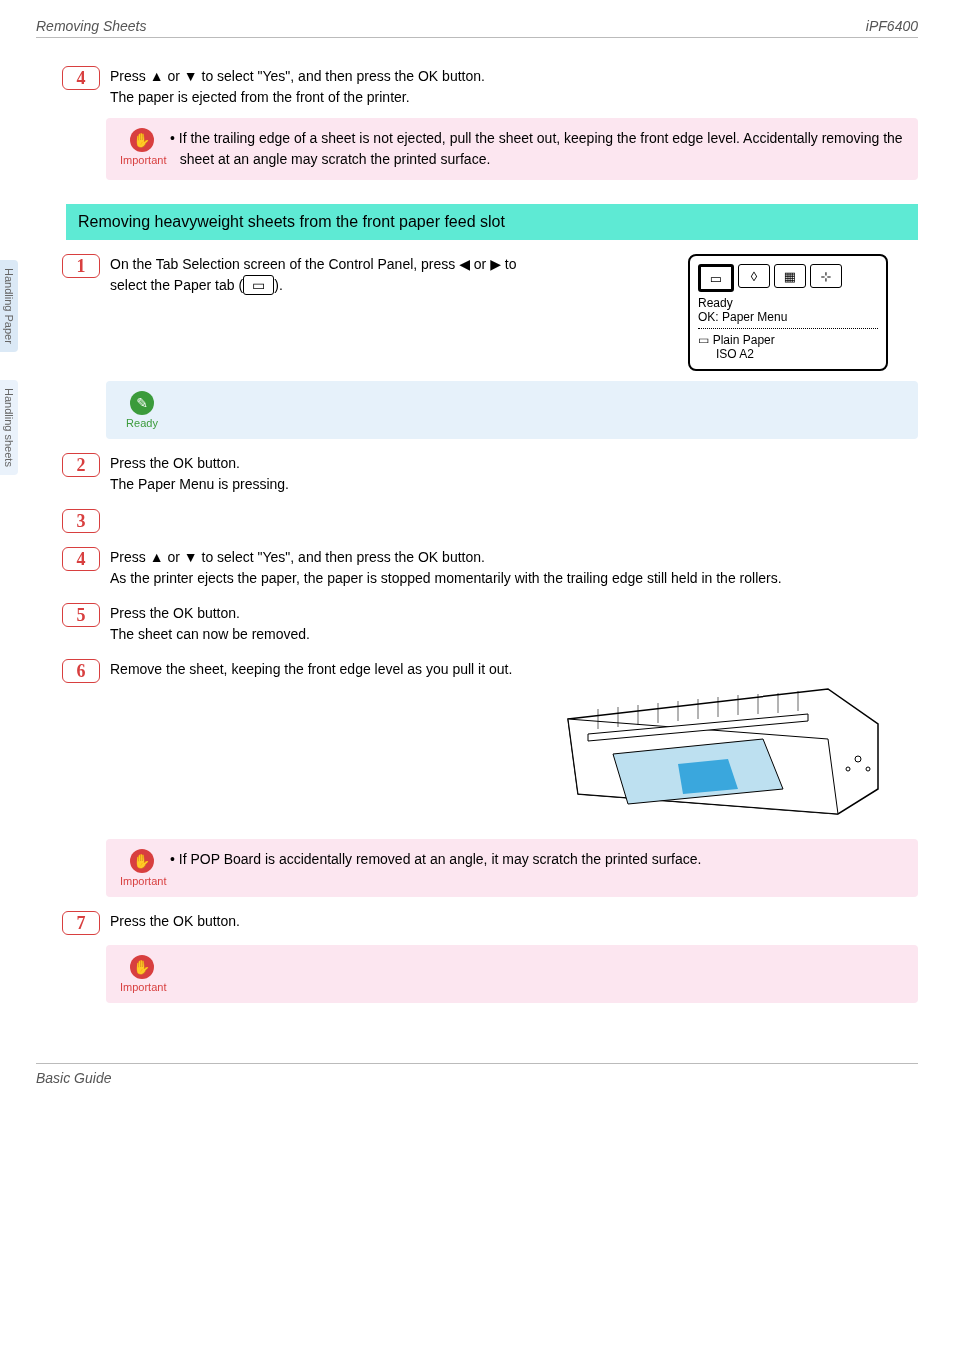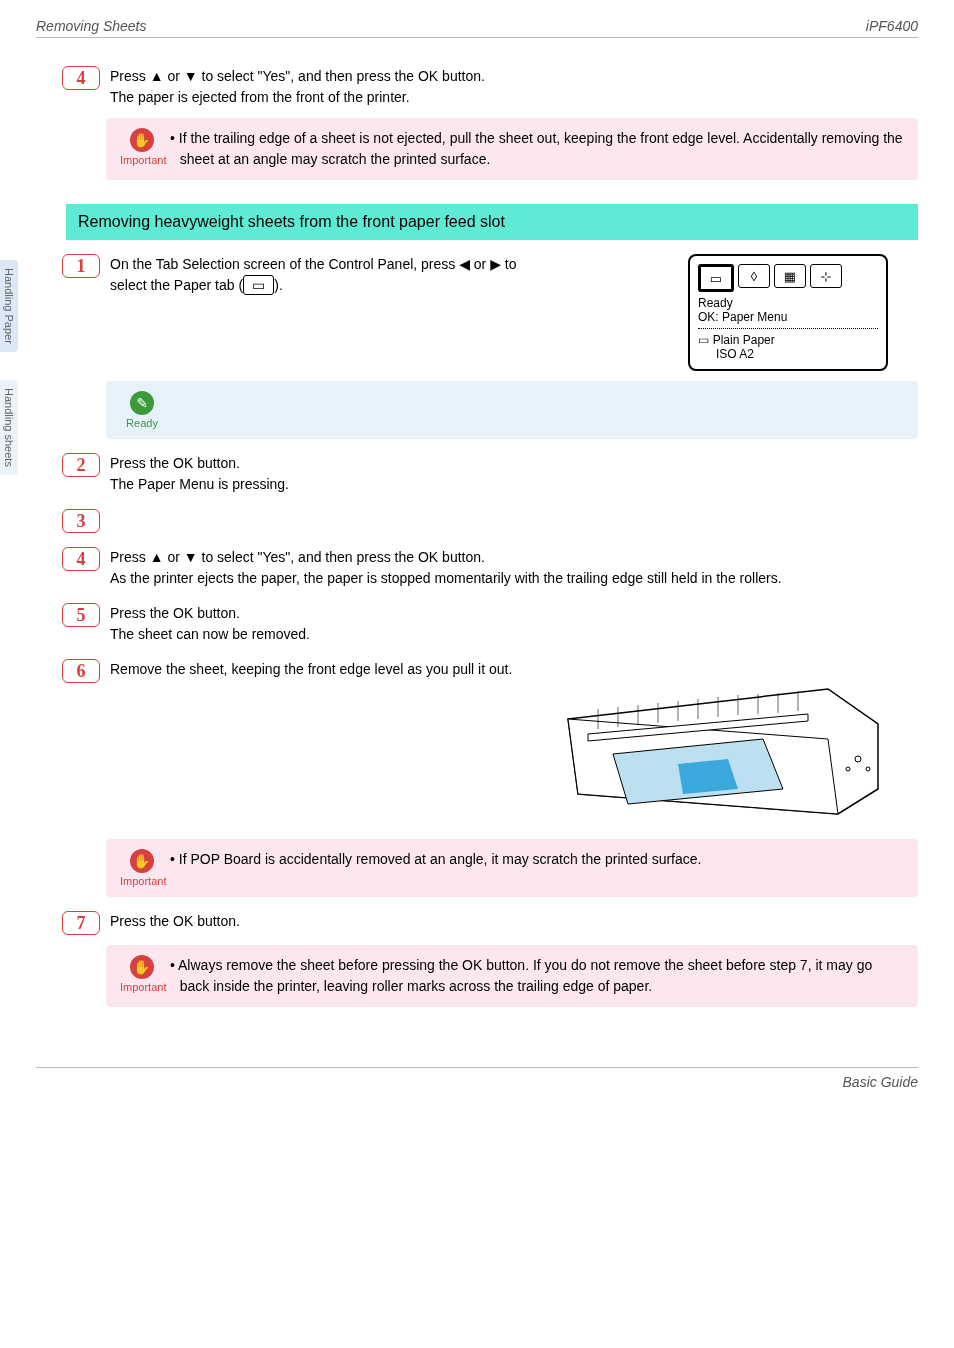--- a/index.html
+++ b/index.html
@@ -26,21 +26,21 @@
 .two-col .step-body{max-width:440px}
 .lcd{border:2px solid #000;border-radius:8px;padding:8px;width:180px;background:#fff;font-family:Arial;margin-left:auto;margin-right:30px}
 .lcd-tabs{display:flex;gap:4px;margin-bottom:4px}
 .lcd-tab{border:1.5px solid #000;border-radius:3px;width:30px;height:22px;display:flex;align-items:center;justify-content:center;font-size:13px}
 .lcd-tab.sel{border-width:3px}
 .lcd-line{font-size:12px}
 .lcd hr{border:none;border-top:1px dotted #000;margin:4px 0}
 .printer-img{width:360px;height:170px;margin-left:auto;margin-right:30px;position:relative}
 .printer-img svg{width:100%;height:100%}
 .pgnum{position:absolute;left:0;top:1166px;background:#e7eef5;padding:6px 10px;font-size:14px}
-.ftr{text-align:right;font-style:italic;color:#555;border-top:1px solid #bbb;margin-top:60px;padding-top:6px}
+.ftr{font-style:italic;color:#555;border-top:1px solid #bbb;margin-top:60px;padding-top:6px}
 b{font-weight:normal}
 </style>
 </head>
 <body>
 
 <div class="page">
   <div class="sidetab tab1">Handling Paper</div>
   <div class="sidetab tab2">Handling sheets</div>
   <div class="pgnum">24</div>
 
@@ -169,17 +169,16 @@
     <div class="step-body">
       <span>Press the </span><b>OK</b><span> button.</span>
     </div>
   </div>
 
   <div class="callout important">
     <div class="co-icon">
         <div class="circ">✋</div>
         <div class="lbl">Important</div>
       </div>
-    <div class="co-body">• <span>Always remove the sheet before pressing the </span><b>OK</b><span> button. If you do not remove the sheet before step 7, it may go back inside the printer, leaving roller marks across the trailing edge of paper.</span></div>
   </div>
 
   <div class="ftr">Basic Guide</div>
 </div>
 
 </body></html>

